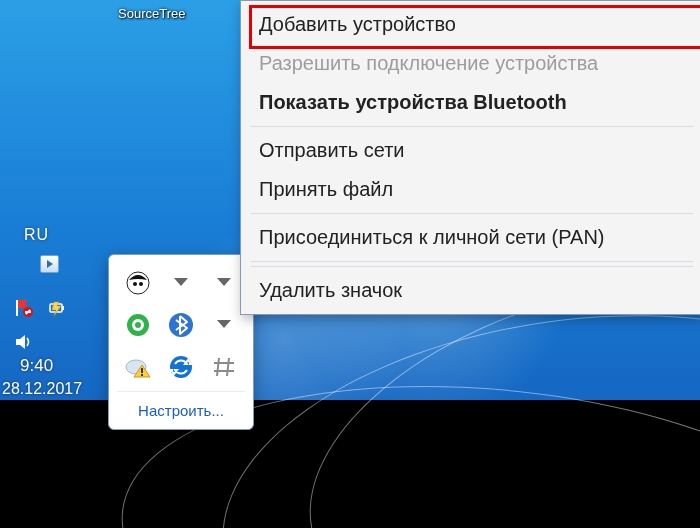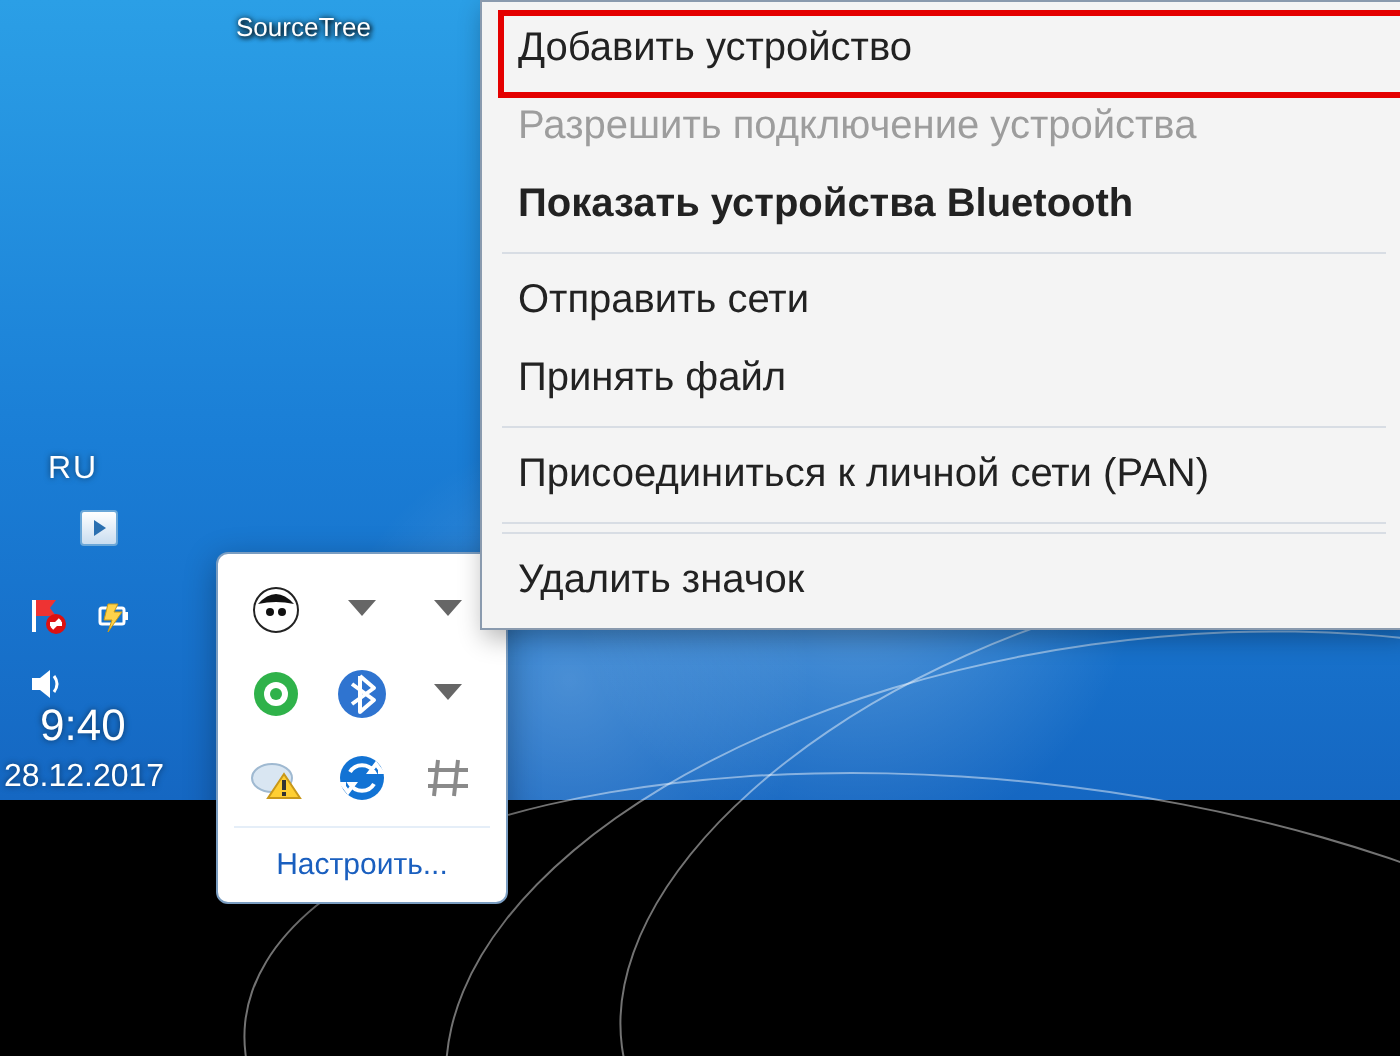--- a/index.html
+++ b/index.html
@@ -73,21 +73,21 @@
   .tray-icons-row svg { display: block; }
   .spk {
     position: absolute;
     left: 14px;
     top: -68px;
   }
   .clock {
     position: absolute;
     left: 20px;
     bottom: 24px;
-    font-size: 22px;
+    font-size: 17px;
     text-align: right;
   }
   .date {
     position: absolute;
     left: 2px;
     bottom: 2px;
     font-size: 16px;
     margin-top: 17px;
   }
 
@@ -98,21 +98,21 @@
     left: 118px;
     color: #fff;
     font-size: 13px;
     text-shadow: 1px 1px 2px rgba(0,0,0,0.9), 0 0 3px rgba(0,0,0,0.9);
   }
 
   
   .tray-popup {
     position: absolute;
     left: 108px;
-    top: 276px;
+    top: 254px;
     width: 136px;
     background: #fff;
     border: 1px solid #7a9dc1;
     border-radius: 6px;
     box-shadow: 0 4px 16px rgba(0,0,0,0.30);
     padding: 10px 4px 0 4px;
   }
   .tray-grid {
     display: grid;
     grid-template-columns: repeat(3, 1fr);

